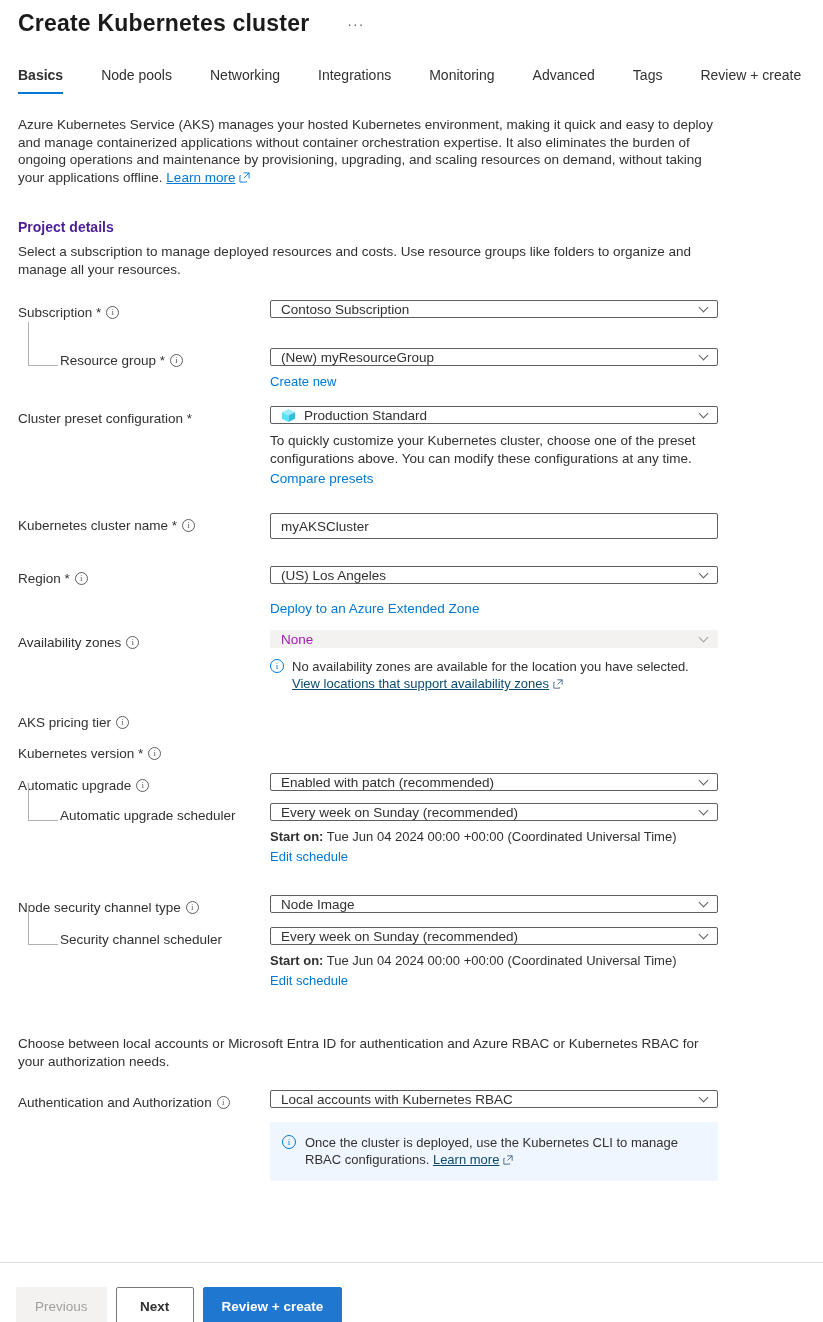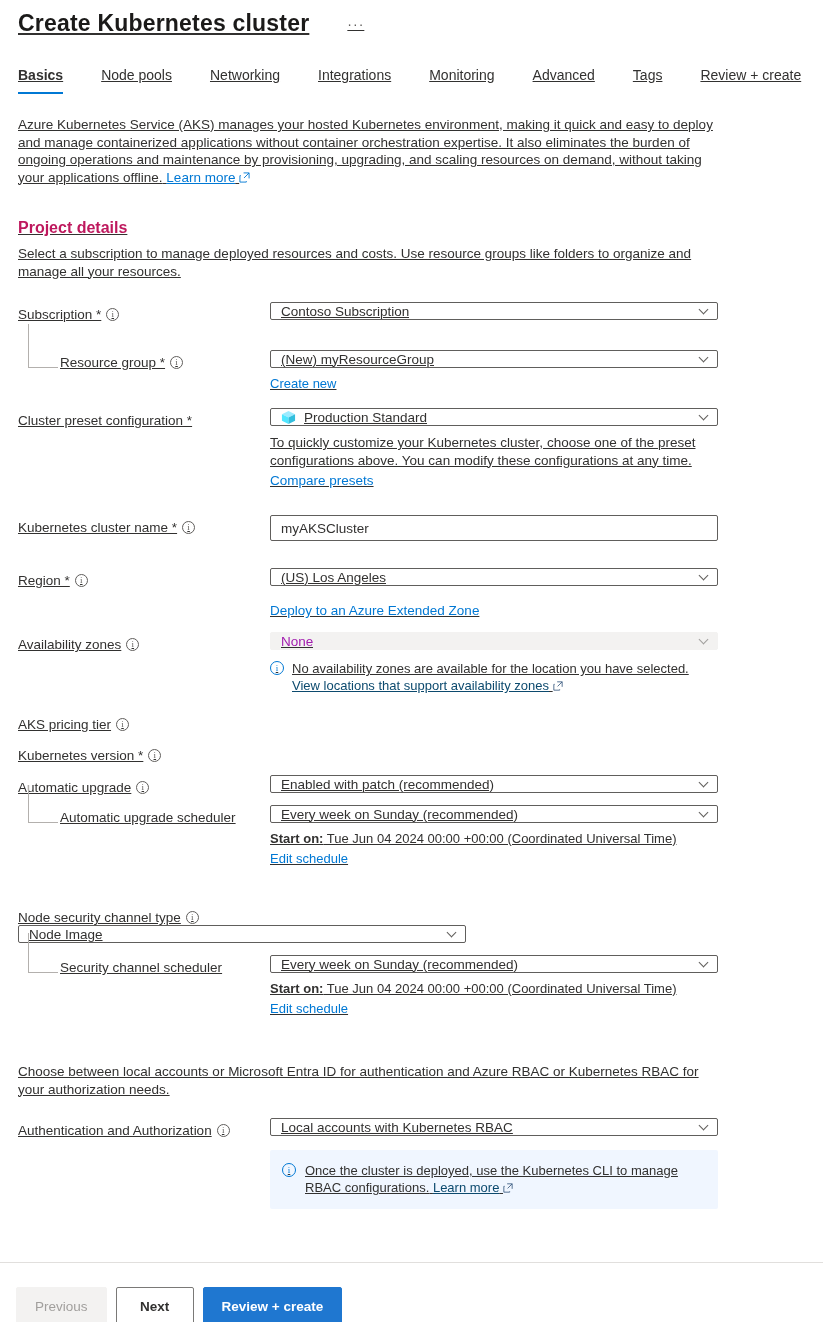--- a/index.html
+++ b/index.html
@@ -1,33 +1,33 @@
 <!DOCTYPE html>
 <html><head>
 <meta charset="utf-8">
 <style>
   * { margin:0; padding:0; box-sizing:border-box; }
   html,body { background:#ffffff; }
   body { font-family:"Liberation Sans", sans-serif; color:#323130; }
-  .page { position:relative; width:823px; height:1322px; background:#fff; overflow:hidden;text-decoration:underline; }
+  .page { position:relative; width:823px; height:1322px; background:#fff; overflow:hidden; }
   .content { padding:10px 0 0 18px; }
 
   
   .titlebar { display:flex; align-items:center; gap:34px; }
   h1 { font-size:23px; font-weight:700; color:#1b1a19; letter-spacing:.2px; }
   .more-btn { color:#605e5c; font-size:14px; letter-spacing:1px; cursor:pointer; padding:2px 4px; }
 
   
   .tabs { display:flex; gap:38px; margin-top:30px; }
   .tab { font-size:14px; color:#323130; padding-bottom:9px; cursor:pointer; border-bottom:2.5px solid transparent; }
   .tab.active { font-weight:700; border-bottom-color:#0078d4; }
 
   
   .intro { margin-top:22px; width:700px; font-size:13.5px; line-height:17.5px; color:#323130; }
-  .section-h { margin-top:32px; font-size:16px; font-weight:700; color:#be185d; }
+  .section-h { margin-top:32px; font-size:14px; font-weight:700; color:#4c1d95; }
   .section-p { margin-top:8px; width:716px; font-size:13.5px; line-height:17.5px; }
 
   .link { color:#0078d4; text-decoration:none; cursor:pointer; }
   .link.u { text-decoration:underline; }
   .dlink { color:#0c4a6e; text-decoration:underline; cursor:pointer; }
 
   
   .row { position:relative; display:flex; align-items:flex-start; }
   .label-cell { width:252px; padding-top:5px; font-size:13.5px; color:#323130; display:flex; align-items:center; gap:5px; flex-shrink:0; }
   .label-cell.indent { padding-left:42px; }
@@ -260,21 +260,21 @@
           <span class="dd-left">
               <span>Every week on Sunday (recommended)</span>
             </span>
           <span class="chev"></span>
         </div>
         <p class="startline"><b>Start on:</b><span> Tue Jun 04 2024 00:00 +00:00 (Coordinated Universal Time)</span></p>
         <div style="margin-top:3px;"><a class="link" style="font-size:13px;">Edit schedule</a></div>
       </div>
     </div>
 
-    <div class="row" style="margin-top:38px;flex-direction:column;">
+    <div class="row" style="margin-top:30px;">
       <div class="label-cell">
         <span>Node security channel type</span>
         <span class="info-i"></span>
       </div>
       <div class="control-cell">
         <div class="dropdown">
           <span class="dd-left">
               <span>Node Image</span>
             </span>
           <span class="chev"></span>

